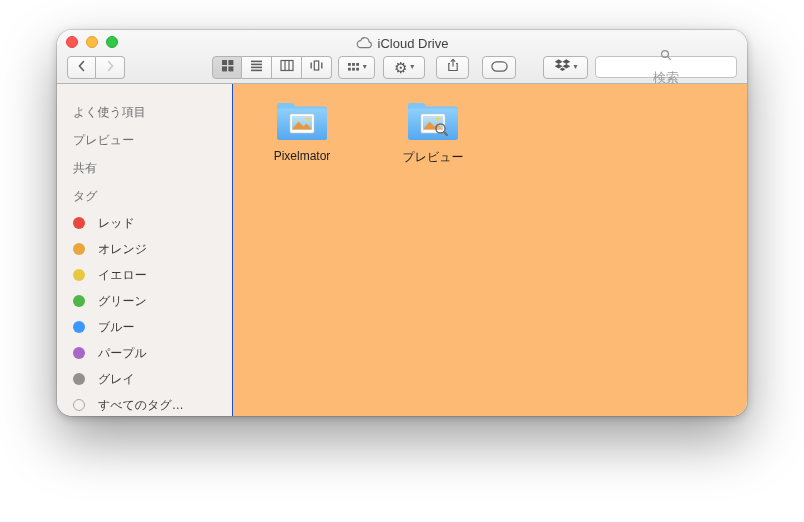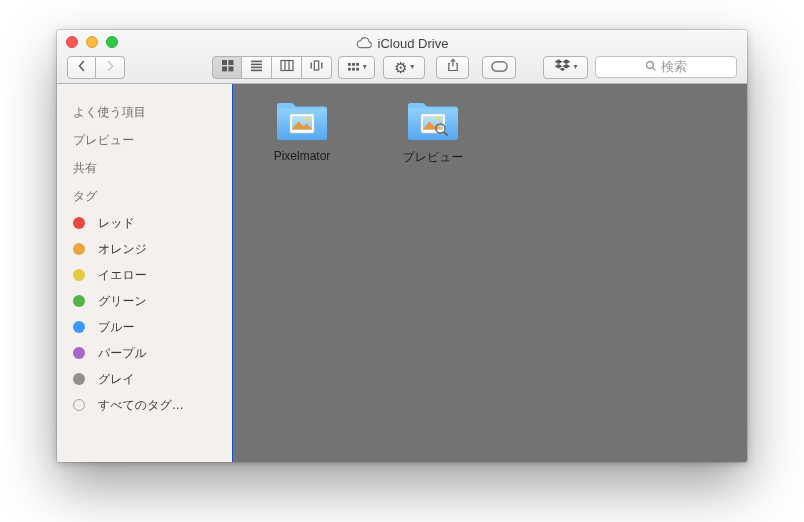--- a/index.html
+++ b/index.html
@@ -4,22 +4,22 @@
 <style>
   * { box-sizing: border-box; }
   html,body { margin:0; padding:0; }
   body {
     width:804px; height:522px; position:relative;
     background:#ffffff;
     font-family:"Liberation Sans", sans-serif;
     overflow:hidden;
   }
   .window {
-    position:absolute; left:57px; top:30px; width:690px; height:432px;
-    border-radius:2px; overflow:hidden; background:#ffffff;
+    position:absolute; left:57px; top:30px; width:690px; height:386px;
+    border-radius:15px; overflow:hidden; background:#ffffff;
     box-shadow: 0 24px 55px rgba(0,0,0,.38), 0 2px 8px rgba(0,0,0,.22), 0 0 0 1px rgba(0,0,0,.12);
     display:flex; flex-direction:column;
   }
   
   .chrome {
     background:linear-gradient(#f8f8f8,#ebebeb);
     border-bottom:1px solid #b4b4b4;
     flex:0 0 auto;
   }
   .titlebar { height:24px; position:relative; display:flex; align-items:center; justify-content:center; }
@@ -48,36 +48,36 @@
   .seg { width:30px; height:23px; display:flex; align-items:center; justify-content:center;
     background:linear-gradient(#fdfdfd,#f0f0f0); border:1px solid #b3b3b3; border-left:none; }
   .seg:first-child { border-left:1px solid #b3b3b3; border-radius:4px 0 0 4px; }
   .seg:last-child { border-radius:0 4px 4px 0; }
   .seg.selected { background:linear-gradient(#dadada,#cfcfcf); }
   .dd { font-size:8px; color:#666; margin-left:3px; line-height:1; }
   .gear-glyph { font-size:15px; color:#555; line-height:1; }
   .search-field {
     margin-left:7px; width:144px; height:22px;
     background:#ffffff; border:1px solid #c3c3c3; border-radius:4px;
-    display:flex; align-items:center; justify-content:center; gap:4px;
+    display:flex; align-items:center; justify-content:center; gap:4px;flex-direction:column;
   }
   .search-placeholder { font-size:13px; color:#9a9a9a; }
   
   .window-body { flex:1; display:flex; min-height:0; }
   .sidebar {
     width:176px; flex:0 0 176px;
     background:#f3f0ee; border-right:1px solid #1d4ed8;
     padding-top:14px;
   }
   .side-row { display:flex; align-items:center; padding-left:16px; }
   .side-row.section { height:28px; font-size:12px; color:#6e6e6e; }
   .side-row.tag { height:26px; font-size:12px; color:#3a3a3a; gap:13px; }
   .dot { width:12px; height:12px; border-radius:50%; flex:0 0 12px; }
   .dot.hollow { border:1.5px solid #a9a7a5; background:transparent; }
-  .content { flex:1; position:relative; background:#737373; }
+  .content { flex:1; position:relative; background:#fdba74; }
   .file-item { position:absolute; width:116px; top:14px; text-align:center; }
   .file-item.item-0 { left:11px; }
   .file-item.item-1 { left:142px; }
   .folder-svg { display:block; margin:0 auto; }
   .file-label { margin-top:5px; font-size:12px; color:#1d1d1d; }
 </style>
 </head>
 <body>
 
 <div class="window">

